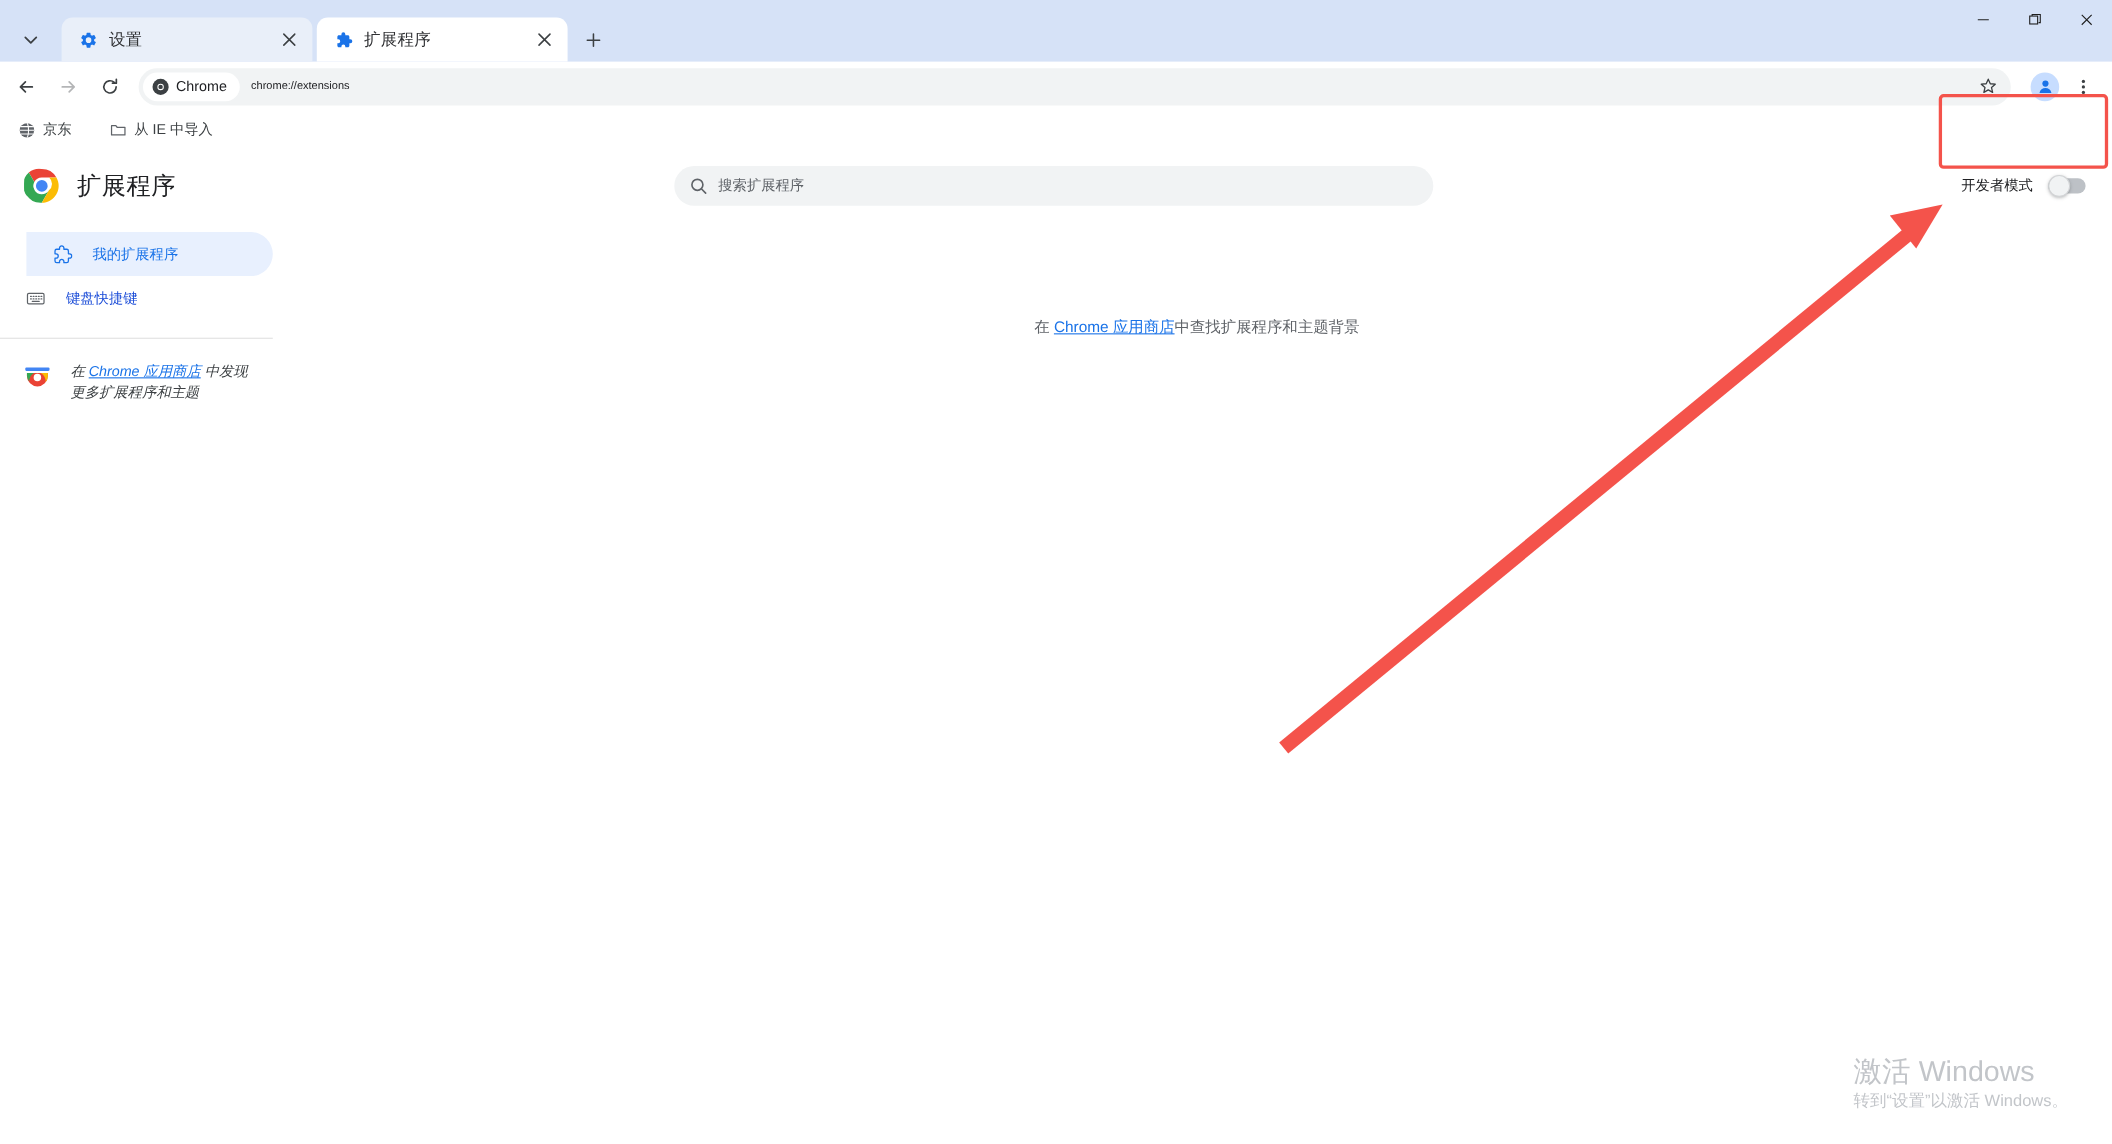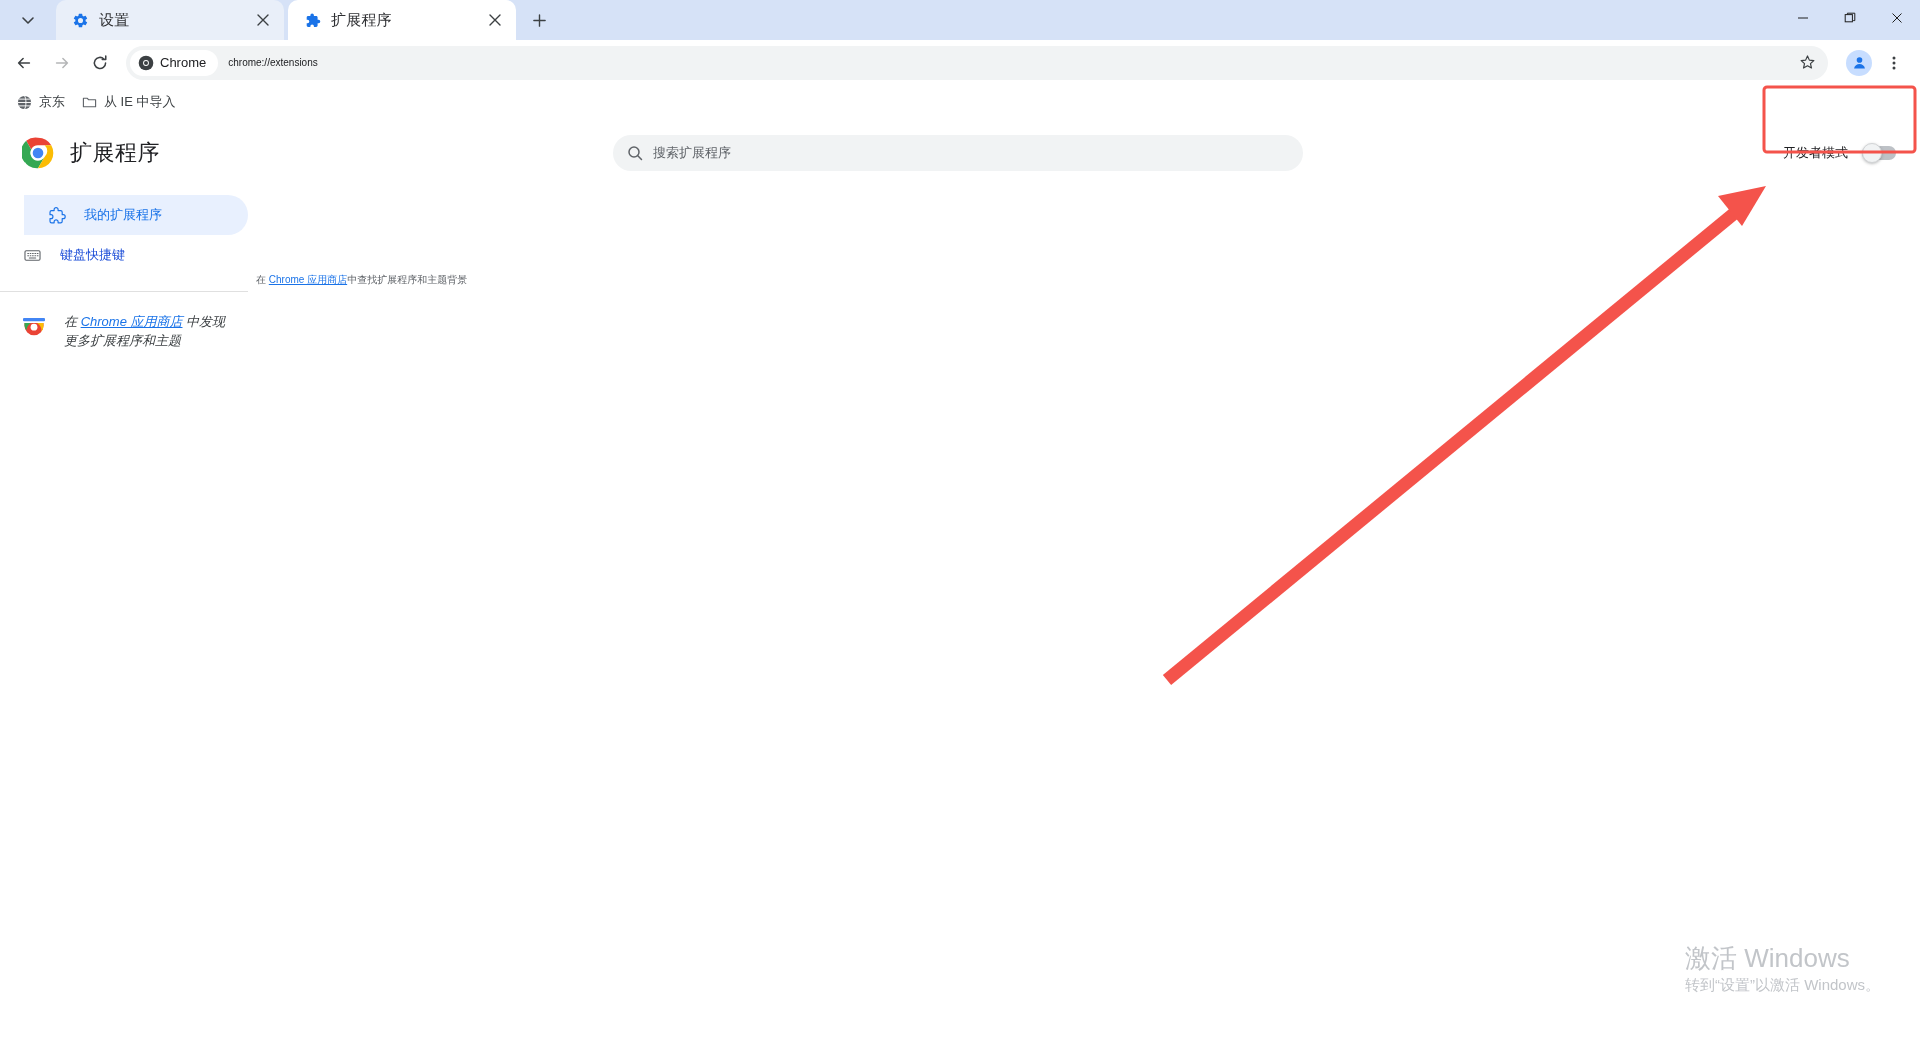--- a/index.html
+++ b/index.html
@@ -6,21 +6,21 @@
   html, body {
     width: 1920px; height: 1040px;
     font-family: "Liberation Sans", "DejaVu Sans", sans-serif;
     overflow: hidden;
     background: #ffffff;
   }
 
   
   .tabstrip {
     position: relative;
-    height: 40px;
+    height: 56px;
     background: #d6e2f7;
     display: flex;
     align-items: flex-end;
   }
   .tabsearch {
     width: 56px; height: 36px;
     display: flex; align-items: center; justify-content: center;
     margin-bottom: 2px;
     border-radius: 8px;
   }
@@ -141,21 +141,21 @@
   }
   .menubtn svg { width: 16px; height: 16px; }
 
   
   .bookmarks {
     height: 34px;
     background: #ffffff;
     display: flex;
     align-items: center;
     padding: 0 8px 0 8px;
-    gap: 0;
+    gap: 18px;
   }
   .bm {
     display: flex; align-items: center;
     gap: 7px;
     height: 26px;
     padding: 0 8px;
     border-radius: 6px;
     font-size: 13px;
     color: #3c4043;
     white-space: nowrap;
@@ -237,23 +237,23 @@
     gap: 18px;
     align-items: flex-start;
     font-style: italic;
   }
   .storecard .sicon { width: 24px; height: 24px; flex: 0 0 24px; margin-top: 2px; }
   .storecard .stext { font-size: 13px; line-height: 19px; color: #3c4043; max-width: 176px; }
   .storecard .stext a { color: #1a73e8; text-decoration: underline; }
 
   .content { flex: 1 1 auto; position: relative; }
   .emptystate {
-    text-align: left;
+    text-align: center;
     padding-top: 86px;
-    font-size: 10px;
+    font-size: 14px;
     color: #5f6368;
   }
   .emptystate a { color: #1a73e8; text-decoration: underline; }
 
   
   .annolayer {
     position: absolute; left: 0; top: 0;
     width: 1920px; height: 1040px;
     pointer-events: none;
   }

